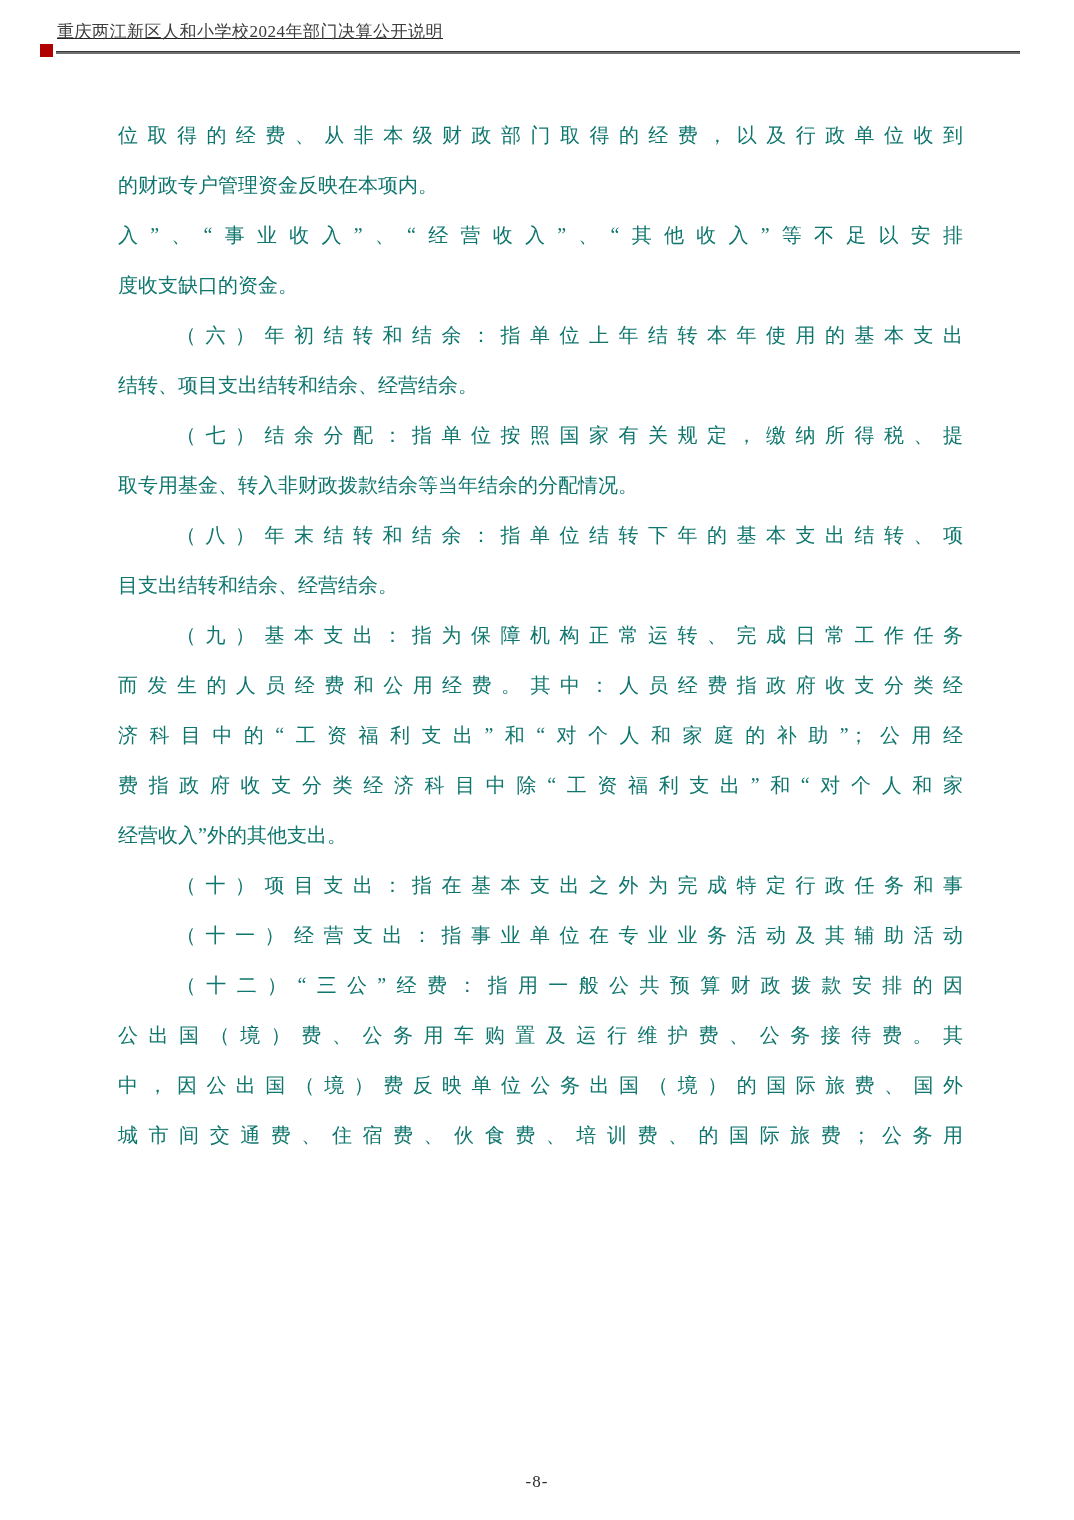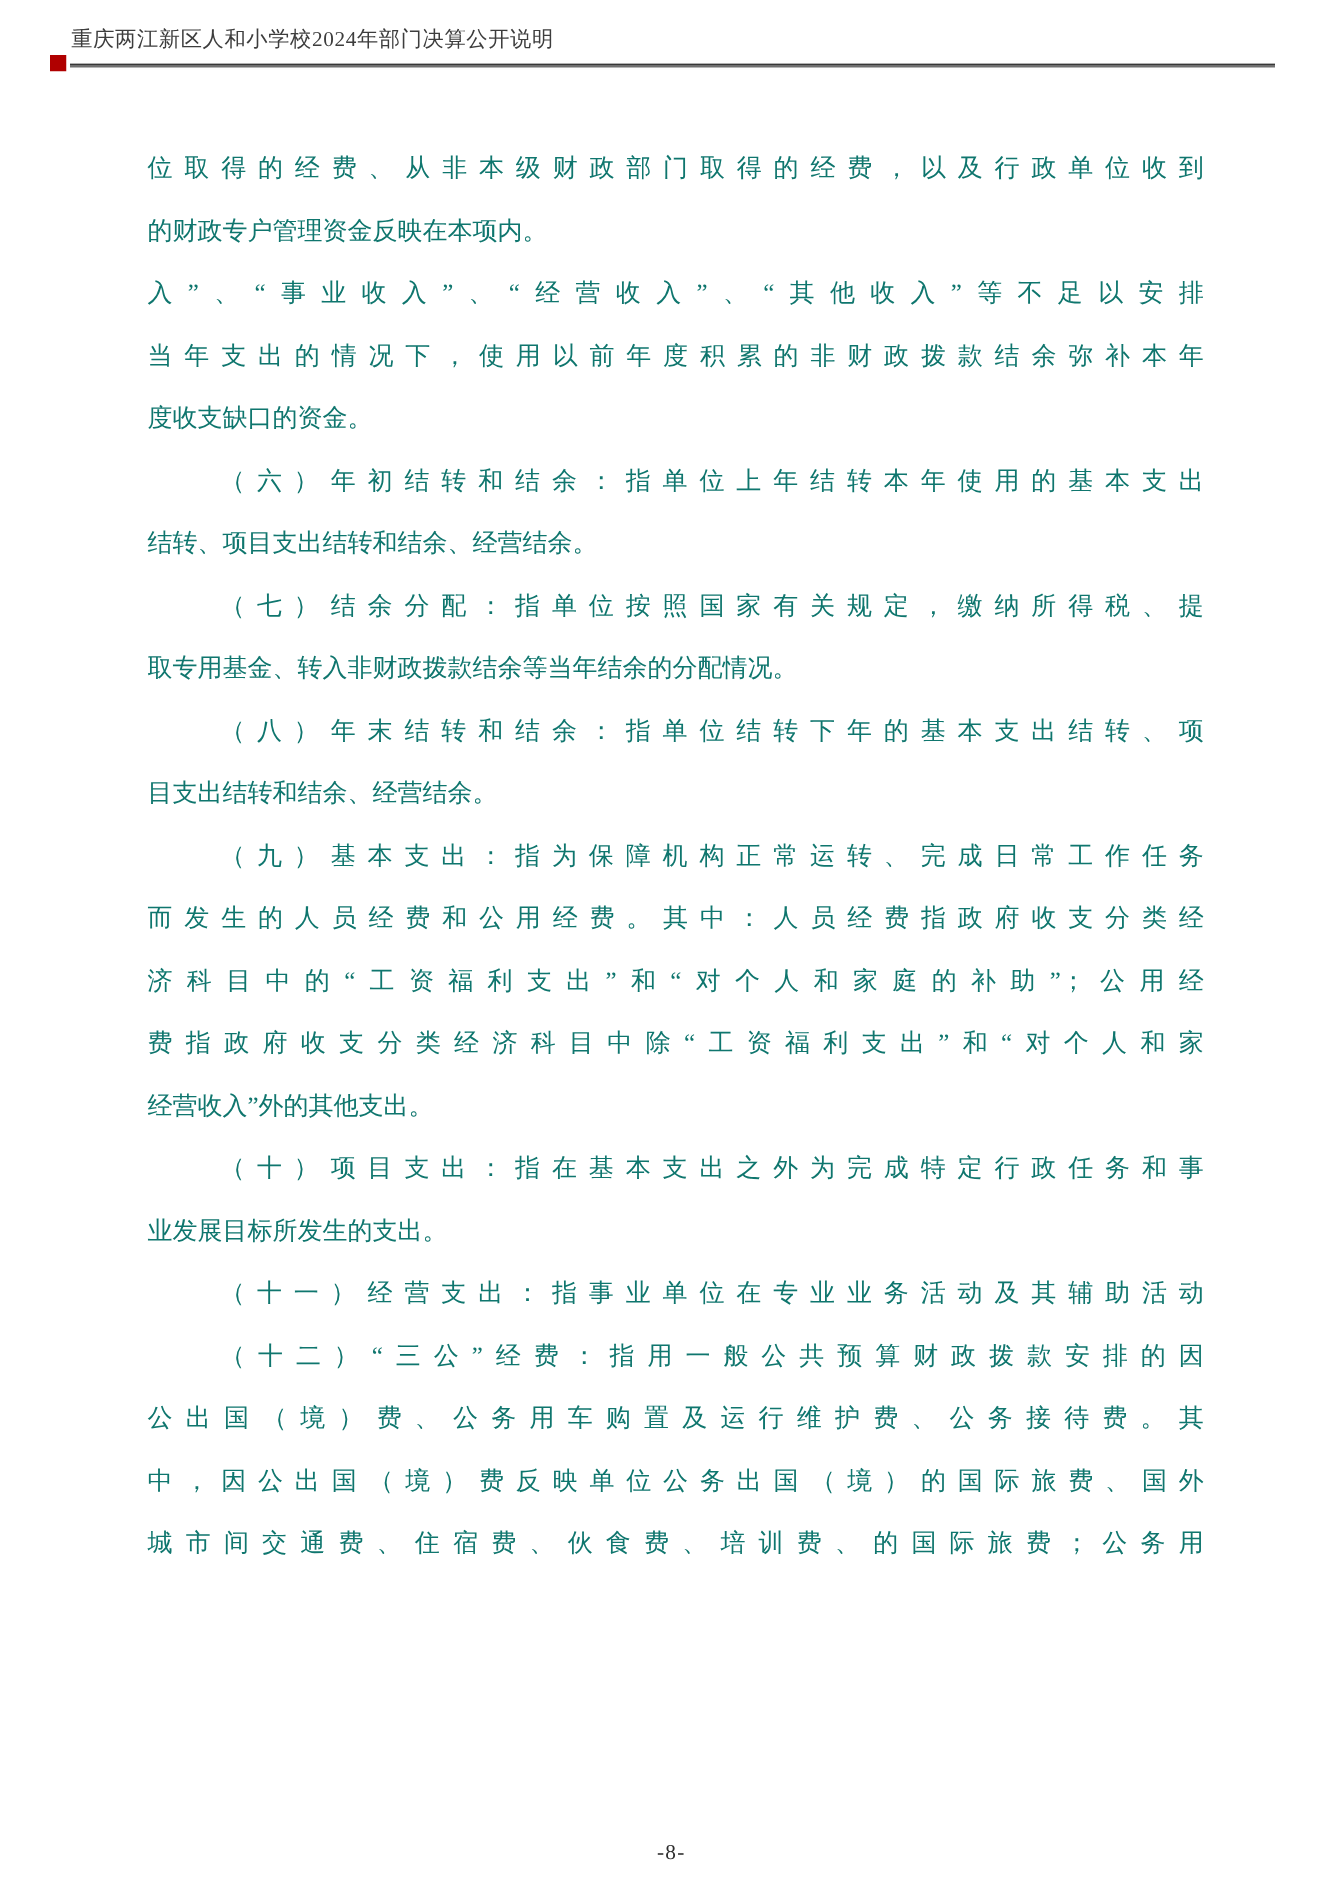--- a/index.html
+++ b/index.html
@@ -7,21 +7,21 @@
     width: 1074px; height: 1520px;
     position: relative;
     font-family: "Liberation Serif", "DejaVu Serif", serif;
     color: #1f1f1f;
     overflow: hidden;
   }
 
   
   .doc-header {
     position: absolute;
-    left: 57px; top: 21px; width: 963px;
+    left: 57px; top: 21px; width: 963px; text-decoration: underline;
   }
   .doc-header-title {
     display: block;
     font-size: 17px;
     line-height: 21px;
     letter-spacing: 0.5px;
     color: #3d3d3d;
     font-weight: 400;
   }
   .doc-header-rule {
@@ -77,35 +77,33 @@
 
 <div class="doc-header">
   <span class="doc-header-title">重庆两江新区人和小学校2024年部门决算公开说明</span>
 </div>
 <div class="doc-header-rule"></div>
 
 <div class="body-text">
     <div class="body-line">位取得的经费、从非本级财政部门取得的经费，以及行政单位收到</div>
     <div class="body-line end">的财政专户管理资金反映在本项内。</div>
     <div class="body-line">入”、“事业收入”、“经营收入”、“其他收入”等不足以安排</div>
-    <div class="body-line">当年支出的情况下，使用以前年度积累的非财政拨款结余弥补本年</div>
     <div class="body-line end">度收支缺口的资金。</div>
     <div class="body-line ind">（六）年初结转和结余：指单位上年结转本年使用的基本支出</div>
     <div class="body-line end">结转、项目支出结转和结余、经营结余。</div>
     <div class="body-line ind">（七）结余分配：指单位按照国家有关规定，缴纳所得税、提</div>
     <div class="body-line end">取专用基金、转入非财政拨款结余等当年结余的分配情况。</div>
     <div class="body-line ind">（八）年末结转和结余：指单位结转下年的基本支出结转、项</div>
     <div class="body-line end">目支出结转和结余、经营结余。</div>
     <div class="body-line ind">（九）基本支出：指为保障机构正常运转、完成日常工作任务</div>
     <div class="body-line">而发生的人员经费和公用经费。其中：人员经费指政府收支分类经</div>
     <div class="body-line">济科目中的“工资福利支出”和“对个人和家庭的补助”；公用经</div>
     <div class="body-line">费指政府收支分类经济科目中除“工资福利支出”和“对个人和家</div>
     <div class="body-line end">经营收入”外的其他支出。</div>
     <div class="body-line ind">（十）项目支出：指在基本支出之外为完成特定行政任务和事</div>
-    <div class="body-line end">业发展目标所发生的支出。</div>
     <div class="body-line ind">（十一）经营支出：指事业单位在专业业务活动及其辅助活动</div>
     <div class="body-line ind">（十二）“三公”经费：指用一般公共预算财政拨款安排的因</div>
     <div class="body-line">公出国（境）费、公务用车购置及运行维护费、公务接待费。其</div>
     <div class="body-line">中，因公出国（境）费反映单位公务出国（境）的国际旅费、国外</div>
     <div class="body-line">城市间交通费、住宿费、伙食费、培训费、的国际旅费；公务用</div>
   </div>
 
 <div class="doc-footer">
   <span class="page-number">-8-</span>
 </div>

